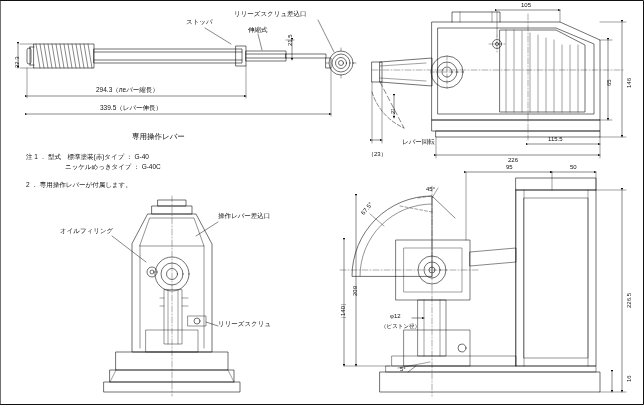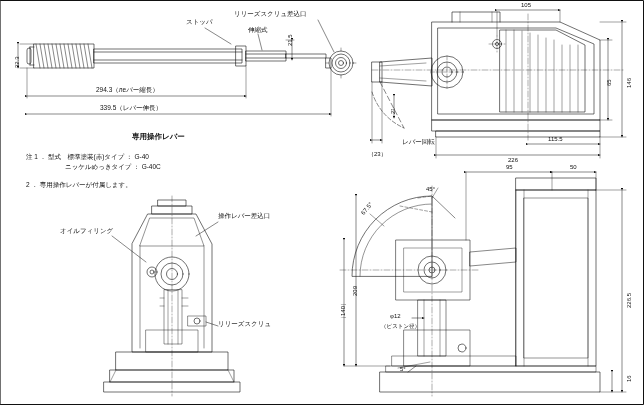--- a/index.html
+++ b/index.html
@@ -2,21 +2,21 @@
 <html><head>
 <meta charset="utf-8">
 <style>
   html,body{margin:0;padding:0;background:#ffffff;}
   body{width:644px;height:405px;overflow:hidden;font-family:"Liberation Sans", sans-serif;}
   #stage{position:relative;width:644px;height:405px;background:#fff;}
   svg#drawing{position:absolute;left:0;top:0;width:644px;height:405px;}
   .lbl{position:absolute;font-size:6.5px;color:#111;white-space:nowrap;line-height:1.15;font-family:"Liberation Sans", sans-serif;}
   .lbl.s5{font-size:5.5px;}
   .lbl.s6{font-size:6px;}
-  .lbl.s7{font-size:7px;font-weight:bold;}
+  .lbl.s7{font-size:7px;}
   .rot-ccw{transform:rotate(-90deg);transform-origin:left top;}
   .note{position:absolute;font-size:6.5px;color:#111;line-height:1.55;white-space:pre;}
 </style>
 </head>
 <body>
 
 <div id="stage">
 
   <svg id="drawing" viewBox="0 0 644 405">
     <defs>

